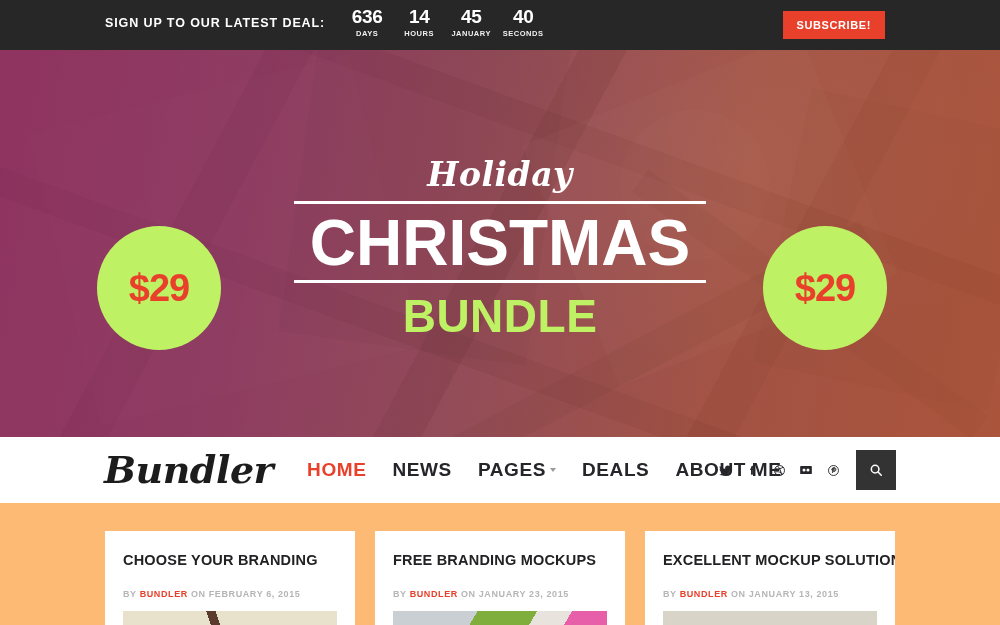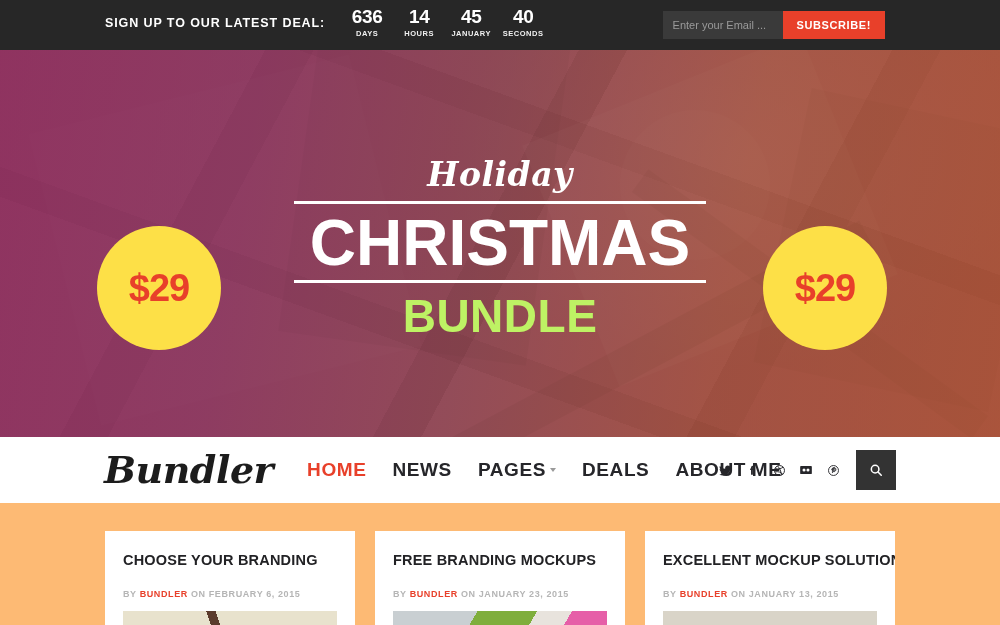--- a/index.html
+++ b/index.html
@@ -134,21 +134,21 @@
     display: flex;
     align-items: center;
     justify-content: center;
   }
 
   .price-circle {
     position: absolute;
     width: 124px;
     height: 124px;
     border-radius: 50%;
-    background: #fde047;
+    background: #bef264;
     display: flex;
     align-items: center;
     justify-content: center;
     top: 176px;
   }
   .price-left  { left: 97px; }
   .price-right { left: 763px; }
   .price-text {
     color: #e8402a;
     font-size: 38px;
@@ -348,21 +348,20 @@
         <span class="cd-lab">JANUARY</span>
       </div>
       <div class="cd-unit">
         <span class="cd-num">40</span>
         <span class="cd-lab">SECONDS</span>
       </div>
     </div>
   </div>
 
   <div class="subscribe-form">
-    <input class="email-input" type="text" placeholder="Enter your Email ..." style="">
     <button class="subscribe-btn">SUBSCRIBE!</button>
   </div>
 </div>
 
 <div class="hero">
   <div class="hero-photo">
     <div class="hero-shape s1"></div>
     <div class="hero-shape s2"></div>
     <div class="hero-shape s3"></div>
     <div class="hero-shape s4"></div>

